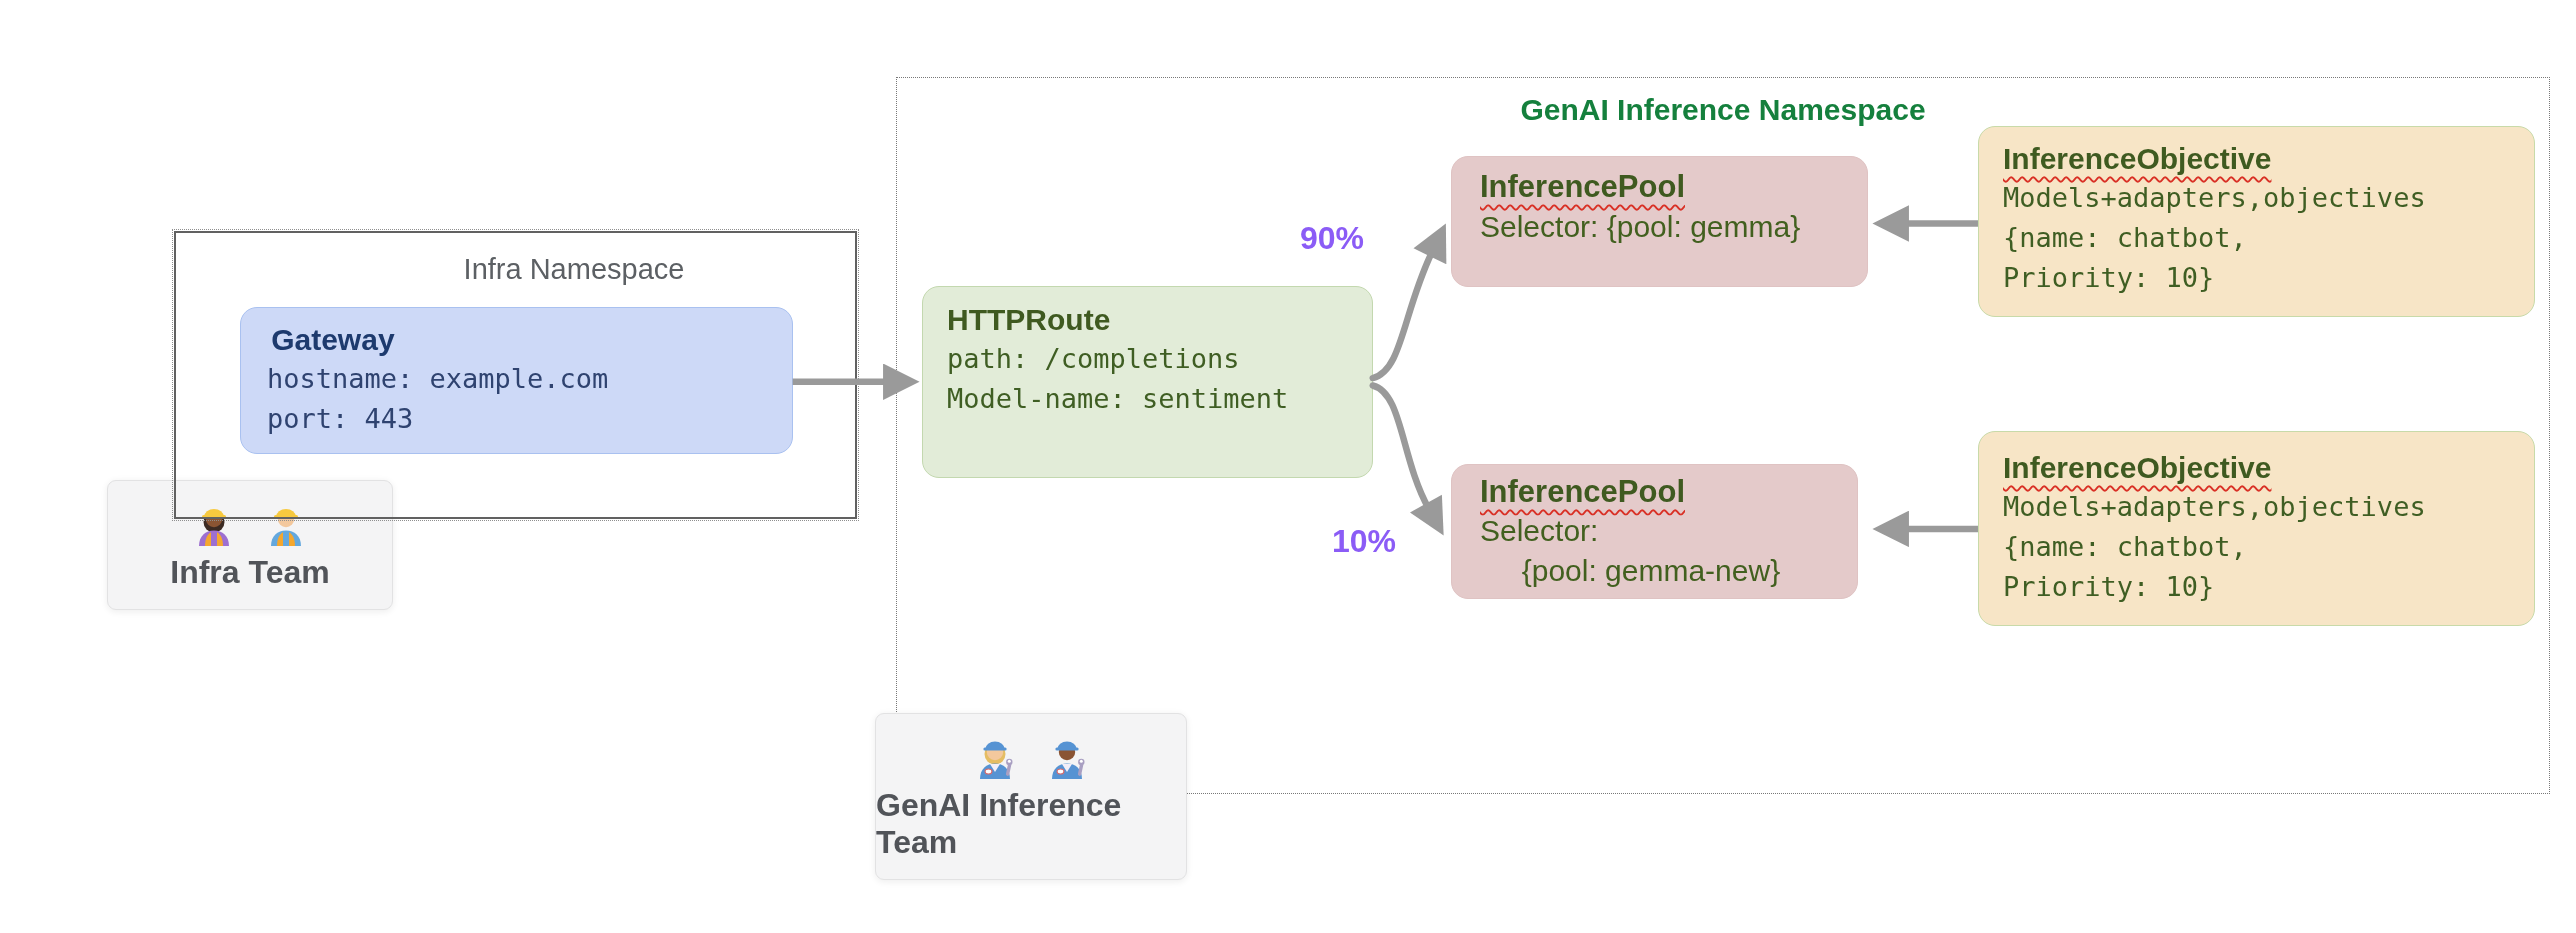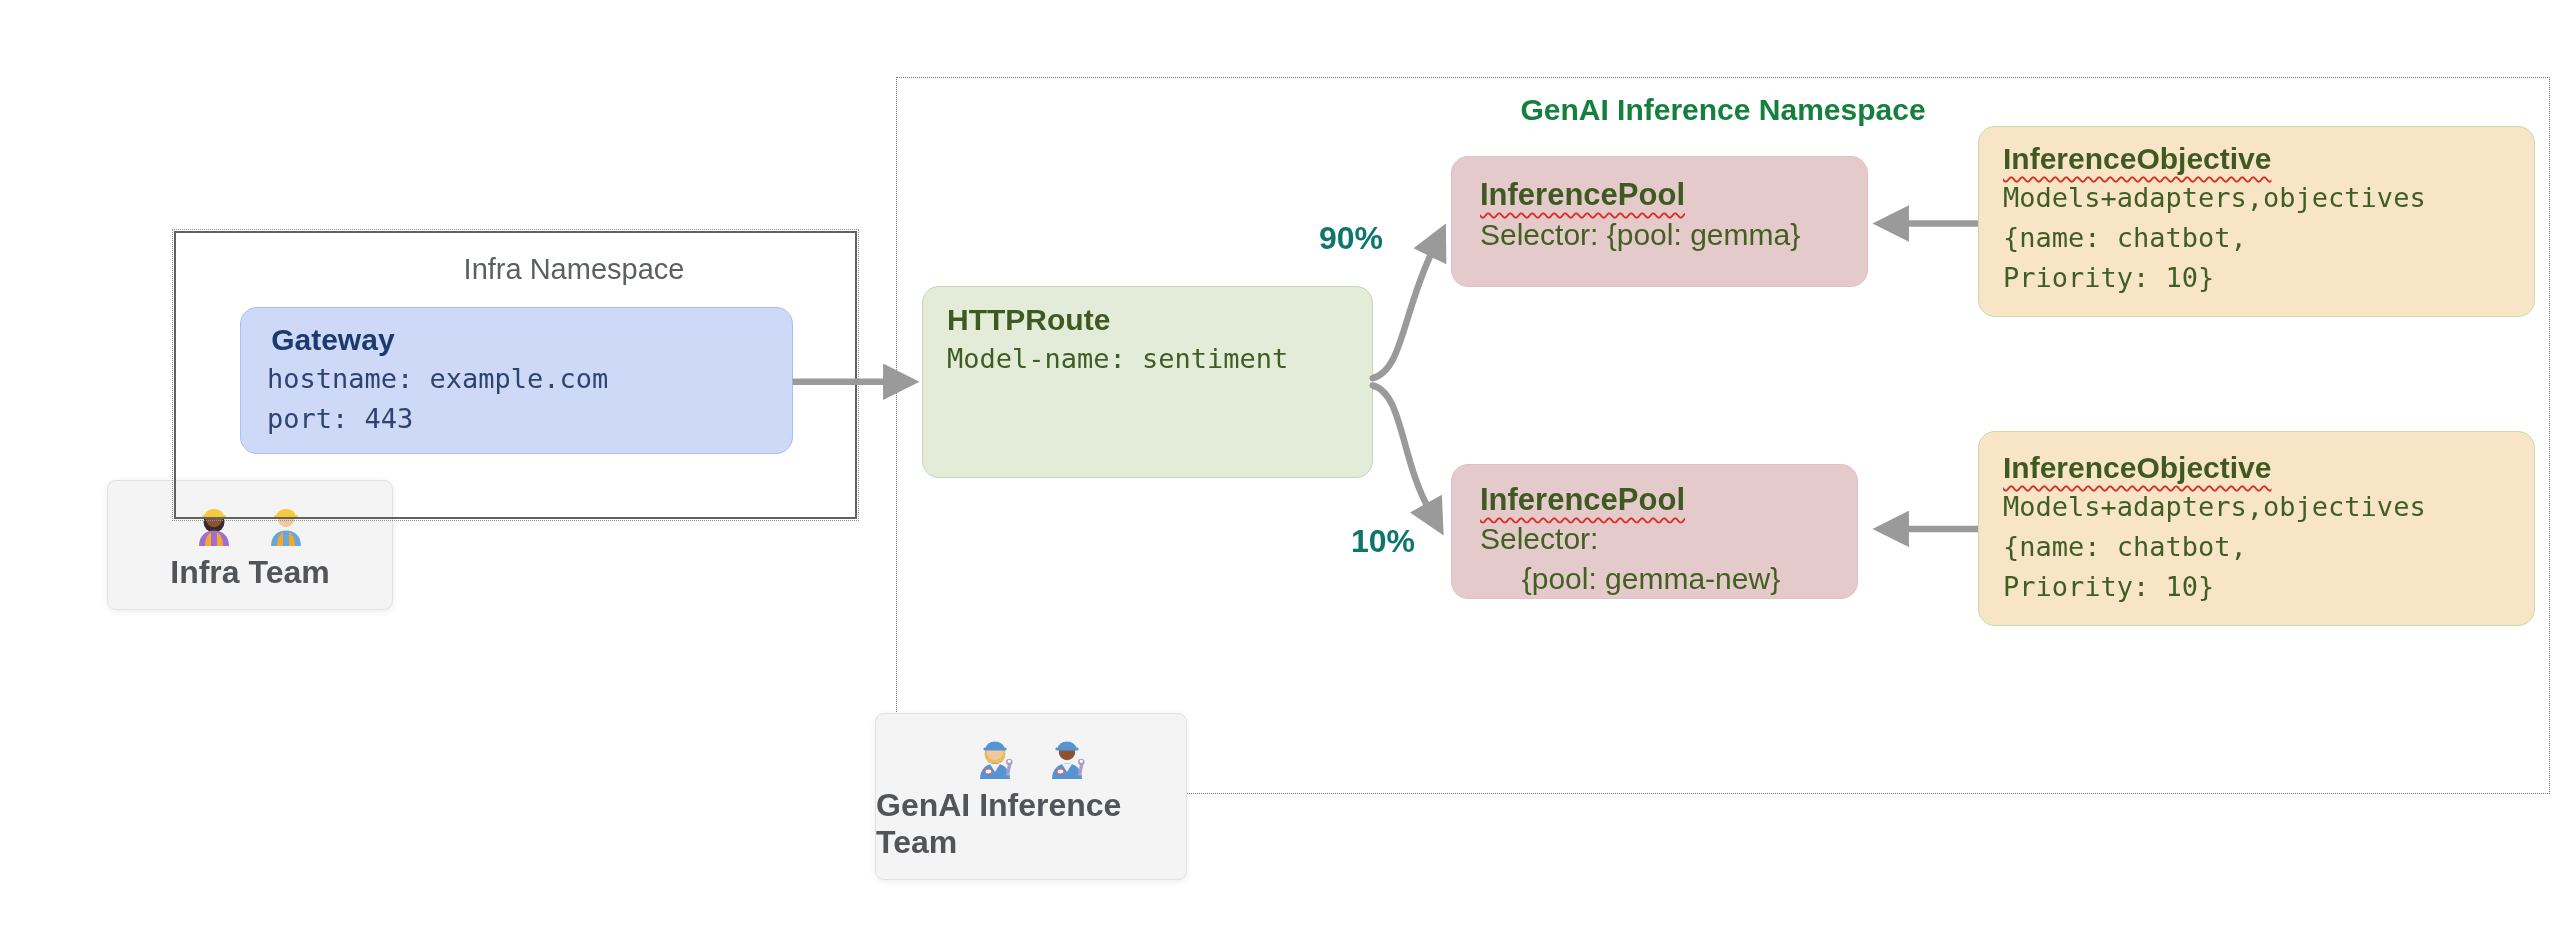--- a/index.html
+++ b/index.html
@@ -55,29 +55,29 @@
   .httproute {
     left:922px; top:286px; width:451px; height:192px;
     background:#e2ecd8; border:1.9px solid #c3d8af; padding:14px 24px;
   }
   .green-title { color:#3f5a20; }
   .green-text  { color:#3f5e23; }
 
   .pool { background:#e4caca; border:1.9px solid #dfc3c3; }
   .pool-top    { left:1451px; top:156px; width:417px; height:131px; padding:11.2px 28px; }
   .pool-bottom { left:1451px; top:464px; width:407px; height:135px; padding:7.5px 28px; }
-  .pool .rtitle { font-size:31px;margin-top:8px; }
+  .pool .rtitle { font-size:31px; }
   .pool .sans-line { color:#42601f; }
 
   .objective { background:#f7e5c6; border:1.9px solid #c8daa9; }
   .obj-top    { left:1978px; top:126px; width:557px; height:191px; padding:13px 24px; }
   .obj-bottom { left:1978px; top:431px; width:557px; height:195px; padding:17px 24px; }
 
   
-  .weight { font-size:32px; font-weight:700; color:#0f766e; width:102px; text-align:center; z-index:15; }
+  .weight { font-size:32px; font-weight:700; color:#8b5cf6; width:102px; text-align:left; z-index:15; }
   .w90 { left:1300px; top:220px; }
   .w10 { left:1332px; top:523px; }
 
   
   .team-card {
     background:#f4f4f5; border:1.9px solid #e2e2e3; border-radius:9px;
     box-shadow:0 1.9px 7.5px rgba(0,0,0,0.07);
     display:flex; flex-direction:column; align-items:center; justify-content:center;
     gap:7.5px;
   }
@@ -124,20 +124,21 @@
 
 <div class="abs resource gateway">
   <div class="rtitle"></div>
   <div class="rtitle">Gateway</div>
   <div class="mono-line">hostname: example.com</div>
   <div class="mono-line">port: 443</div>
 </div>
 
 <div class="abs resource httproute">
   <div class="rtitle green-title">HTTPRoute</div>
+  <div class="mono-line green-text">path: /completions</div>
   <div class="mono-line green-text">Model-name: sentiment</div>
 </div>
 
 <div class="abs weight w90">90%</div>
 <div class="abs weight w10">10%</div>
 
 <div class="abs resource pool pool-top">
   <div>
     <span class="rtitle green-title squiggle">InferencePool</span>
   </div>

